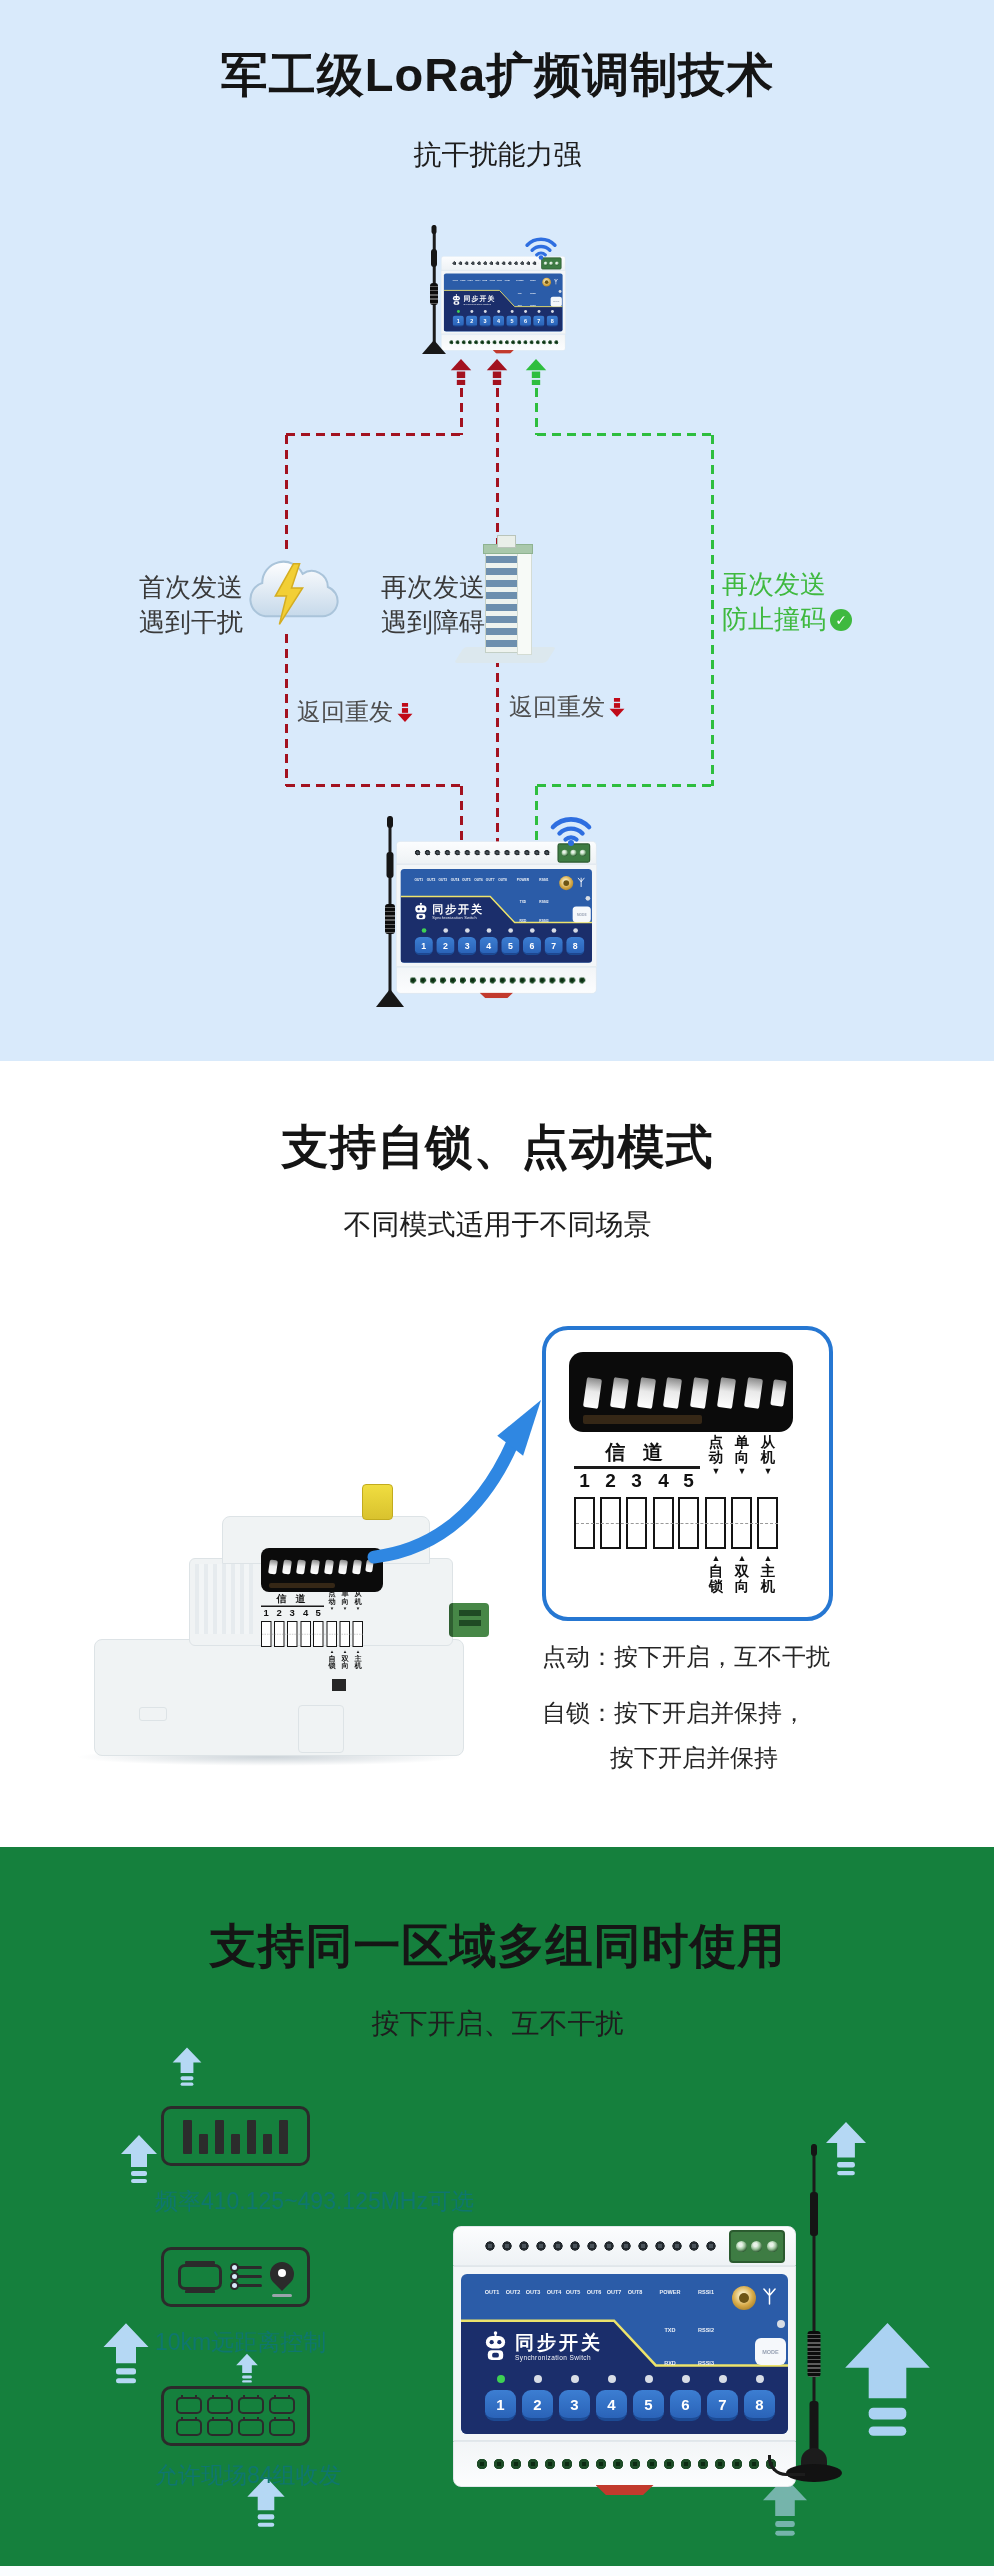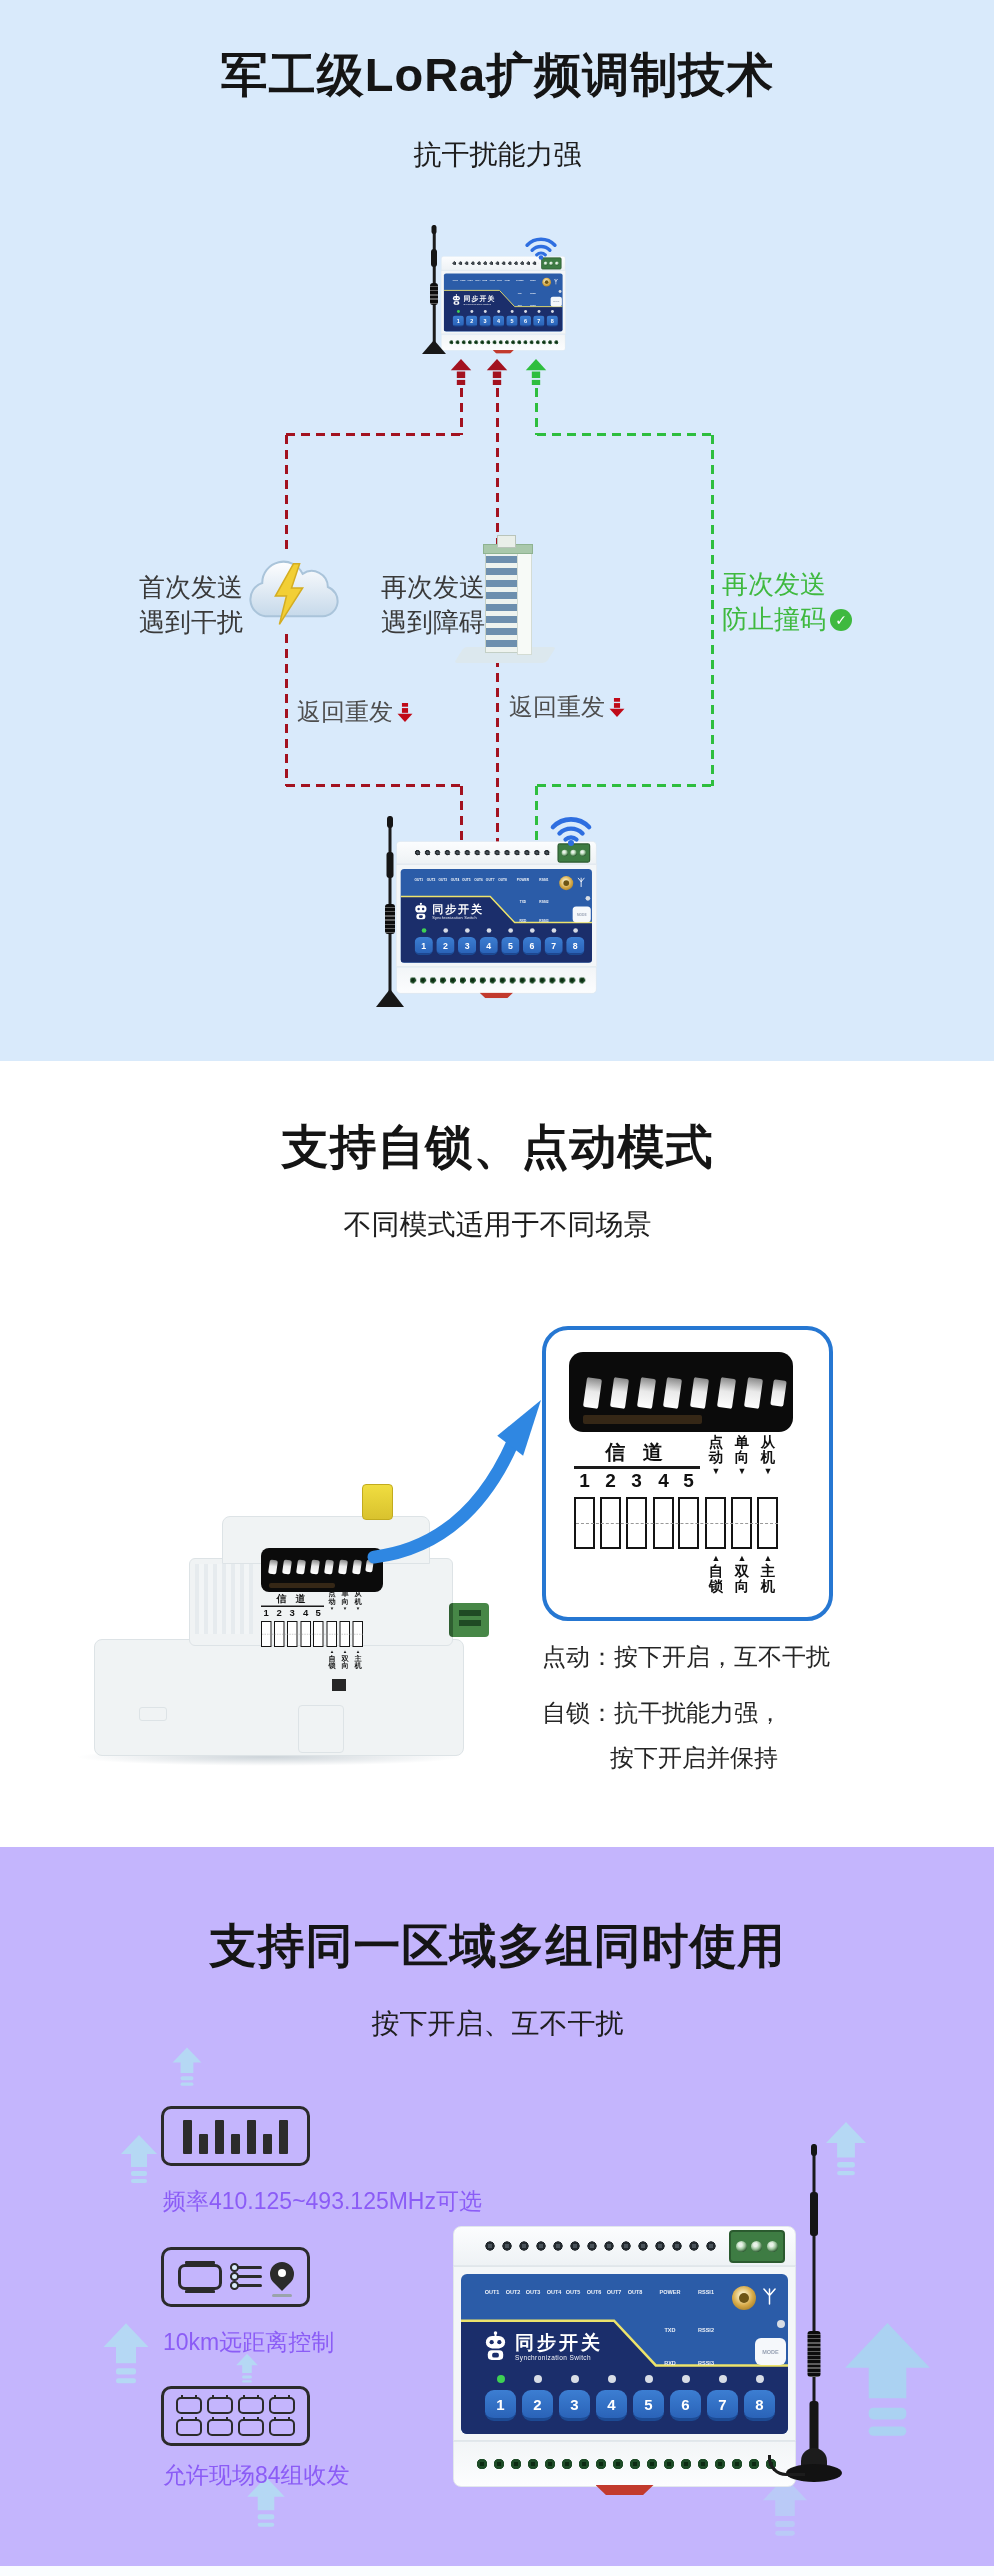--- a/index.html
+++ b/index.html
@@ -1,21 +1,21 @@
 <!DOCTYPE html>
 <html><head>
 <meta charset="utf-8">
 <style>
   html,body{margin:0;padding:0;}
   .page{position:relative;width:995px;height:2576px;overflow:hidden;background:#fff;
         font-family:"Liberation Sans","DejaVu Sans",sans-serif;color:#1c1c1c;}
   
   .sec1{position:absolute;left:0;top:0;width:995px;height:1061px;background:#d9eafb;}
   .sec2{position:absolute;left:0;top:1061px;width:995px;height:786px;background:#ffffff;}
-  .sec3{position:absolute;left:0;top:1847px;width:995px;height:719px;background:#c4b5fd;}
+  .sec3{position:absolute;left:0;top:1847px;width:995px;height:719px;background:#15803d;}
   .botstrip{position:absolute;left:0;top:2566px;width:995px;height:10px;background:#fafdff;}
   .h1{position:absolute;left:0;width:995px;text-align:center;font-weight:800;font-size:47px;letter-spacing:1px;color:#151515;}
   .h2{position:absolute;left:0;width:995px;text-align:center;font-size:28px;color:#1e1e1e;}
   
   .dv{position:absolute;width:3px;z-index:2;}
   .dh{position:absolute;height:3px;z-index:2;}
   .red{background:repeating-linear-gradient(180deg,#a3121f 0 9px,transparent 9px 15px);}
   .redh{background:repeating-linear-gradient(90deg,#a3121f 0 9px,transparent 9px 15px);}
   .grn{background:repeating-linear-gradient(180deg,#2ebe3e 0 9px,transparent 9px 15px);}
   .grnh{background:repeating-linear-gradient(90deg,#2ebe3e 0 9px,transparent 9px 15px);}
@@ -112,21 +112,21 @@
   .lg-rect{position:absolute;top:58px;width:21px;height:52px;border:2px solid #141414;background:#fff;box-sizing:border-box;}
   .lg-dash{position:absolute;left:2px;top:84px;width:202px;border-top:1.5px dashed #999;}
   .lg-b{position:absolute;top:114px;width:22px;text-align:center;font-size:14.4px;font-weight:700;line-height:15.4px;word-break:break-all;}
   .lg-b .tri{display:block;font-size:9px;line-height:11px;font-weight:400;}
   .mini-legend{position:absolute;left:261px;top:1592px;transform:scale(.5);transform-origin:top left;z-index:6;}
   .note{position:absolute;font-size:24px;color:#262626;z-index:5;}
   .swoosh{position:absolute;left:366px;top:1398px;width:179px;height:167px;z-index:7;}
   
   .fbox{position:absolute;left:161px;width:149px;height:60px;border:3px solid #2b2b2b;border-radius:10px;box-sizing:border-box;z-index:5;
      display:flex;align-items:center;justify-content:center;gap:8px;}
-  .ftext{position:absolute;left:163px;font-size:23px;color:#8b5cf6;z-index:5;white-space:nowrap;text-align:center;}
+  .ftext{position:absolute;left:155px;font-size:23px;color:#0f766e;z-index:5;white-space:nowrap;text-align:center;}
   .bars{display:flex;align-items:flex-end;gap:7px;height:36px;}
   .bars i{width:9px;background:#2c2c2c;border-radius:1px;}
   .remote{width:44px;height:26px;border:3px solid #2b2b2b;border-radius:7px;position:relative;box-sizing:border-box;}
   .remote::before,.remote::after{content:"";position:absolute;left:4px;right:4px;height:3px;border:3px solid #2b2b2b;border-radius:3px;box-sizing:border-box;border-top:none;border-bottom:none;}
   .remote::before{top:-6px;border-bottom:3px solid #2b2b2b;}
   .remote::after{bottom:-6px;border-top:3px solid #2b2b2b;}
   .sliders{width:32px;height:30px;position:relative;}
   .sliders i{position:absolute;left:0;width:32px;height:2.5px;background:#2b2b2b;border-radius:2px;}
   .sliders i::after{content:"";position:absolute;top:-3.5px;width:9px;height:9px;border:2.5px solid #2b2b2b;border-radius:50%;background:#d9eafb;box-sizing:border-box;}
   .pin{width:24px;height:30px;position:relative;}
@@ -508,21 +508,21 @@
     <div class="lg-rect" style="left:183px"></div>
     <div class="lg-dash"></div>
     <div class="lg-b" style="left:131px"><span class="tri">▲</span><span>自锁</span></div>
     <div class="lg-b" style="left:157px"><span class="tri">▲</span><span>双向</span></div>
     <div class="lg-b" style="left:183px"><span class="tri">▲</span><span>主机</span></div>
   </div>
 </div>
   </div>
 
   <div class="note" style="left:542px;top:1641px">点动：按下开启，互不干扰</div>
-  <div class="note" style="left:542px;top:1697px">自锁：抗干扰能力强，</div>
+  <div class="note" style="left:542px;top:1697px">自锁：按下开启并保持，</div>
   <div class="note" style="left:610px;top:1742px">按下开启并保持</div>
 
   <div class="sec3">
     <div class="h1" style="top:68px">支持同一区域多组同时使用</div>
     <div class="h2" style="top:158px">按下开启、互不干扰</div>
   </div>
 
   <svg class="deco" style="left:171px;top:2047px;width:32px;height:44px" viewBox="0 0 32 44" width="32" height="44">
       <use href="#sym-deco"></use>
     </svg>

